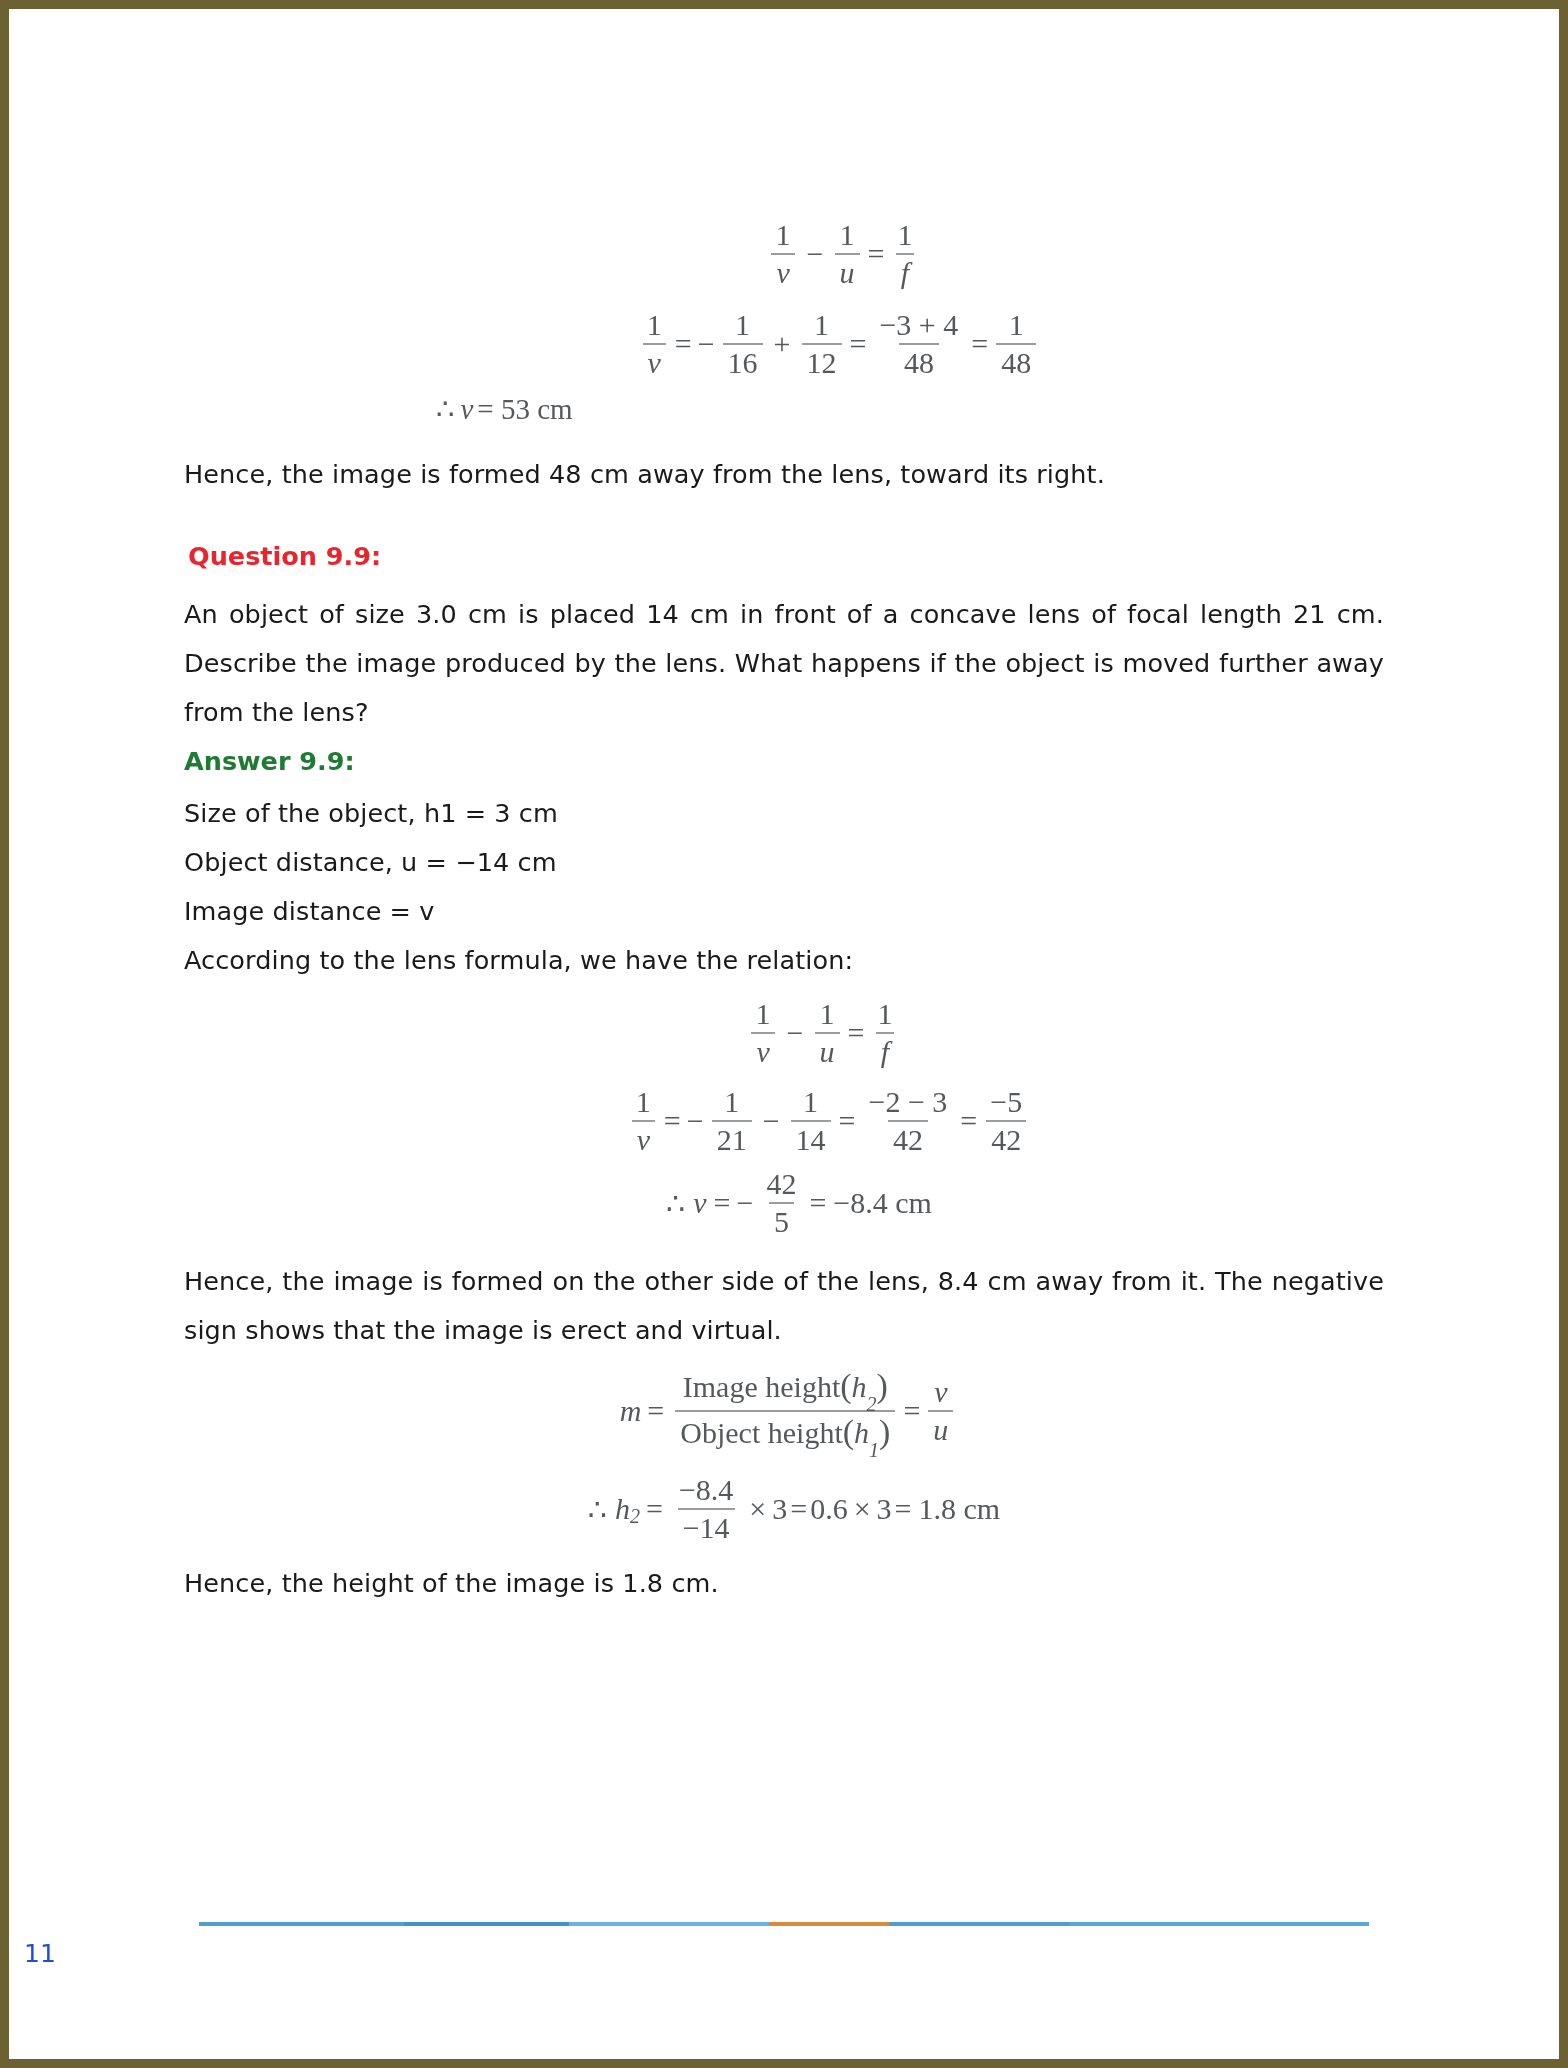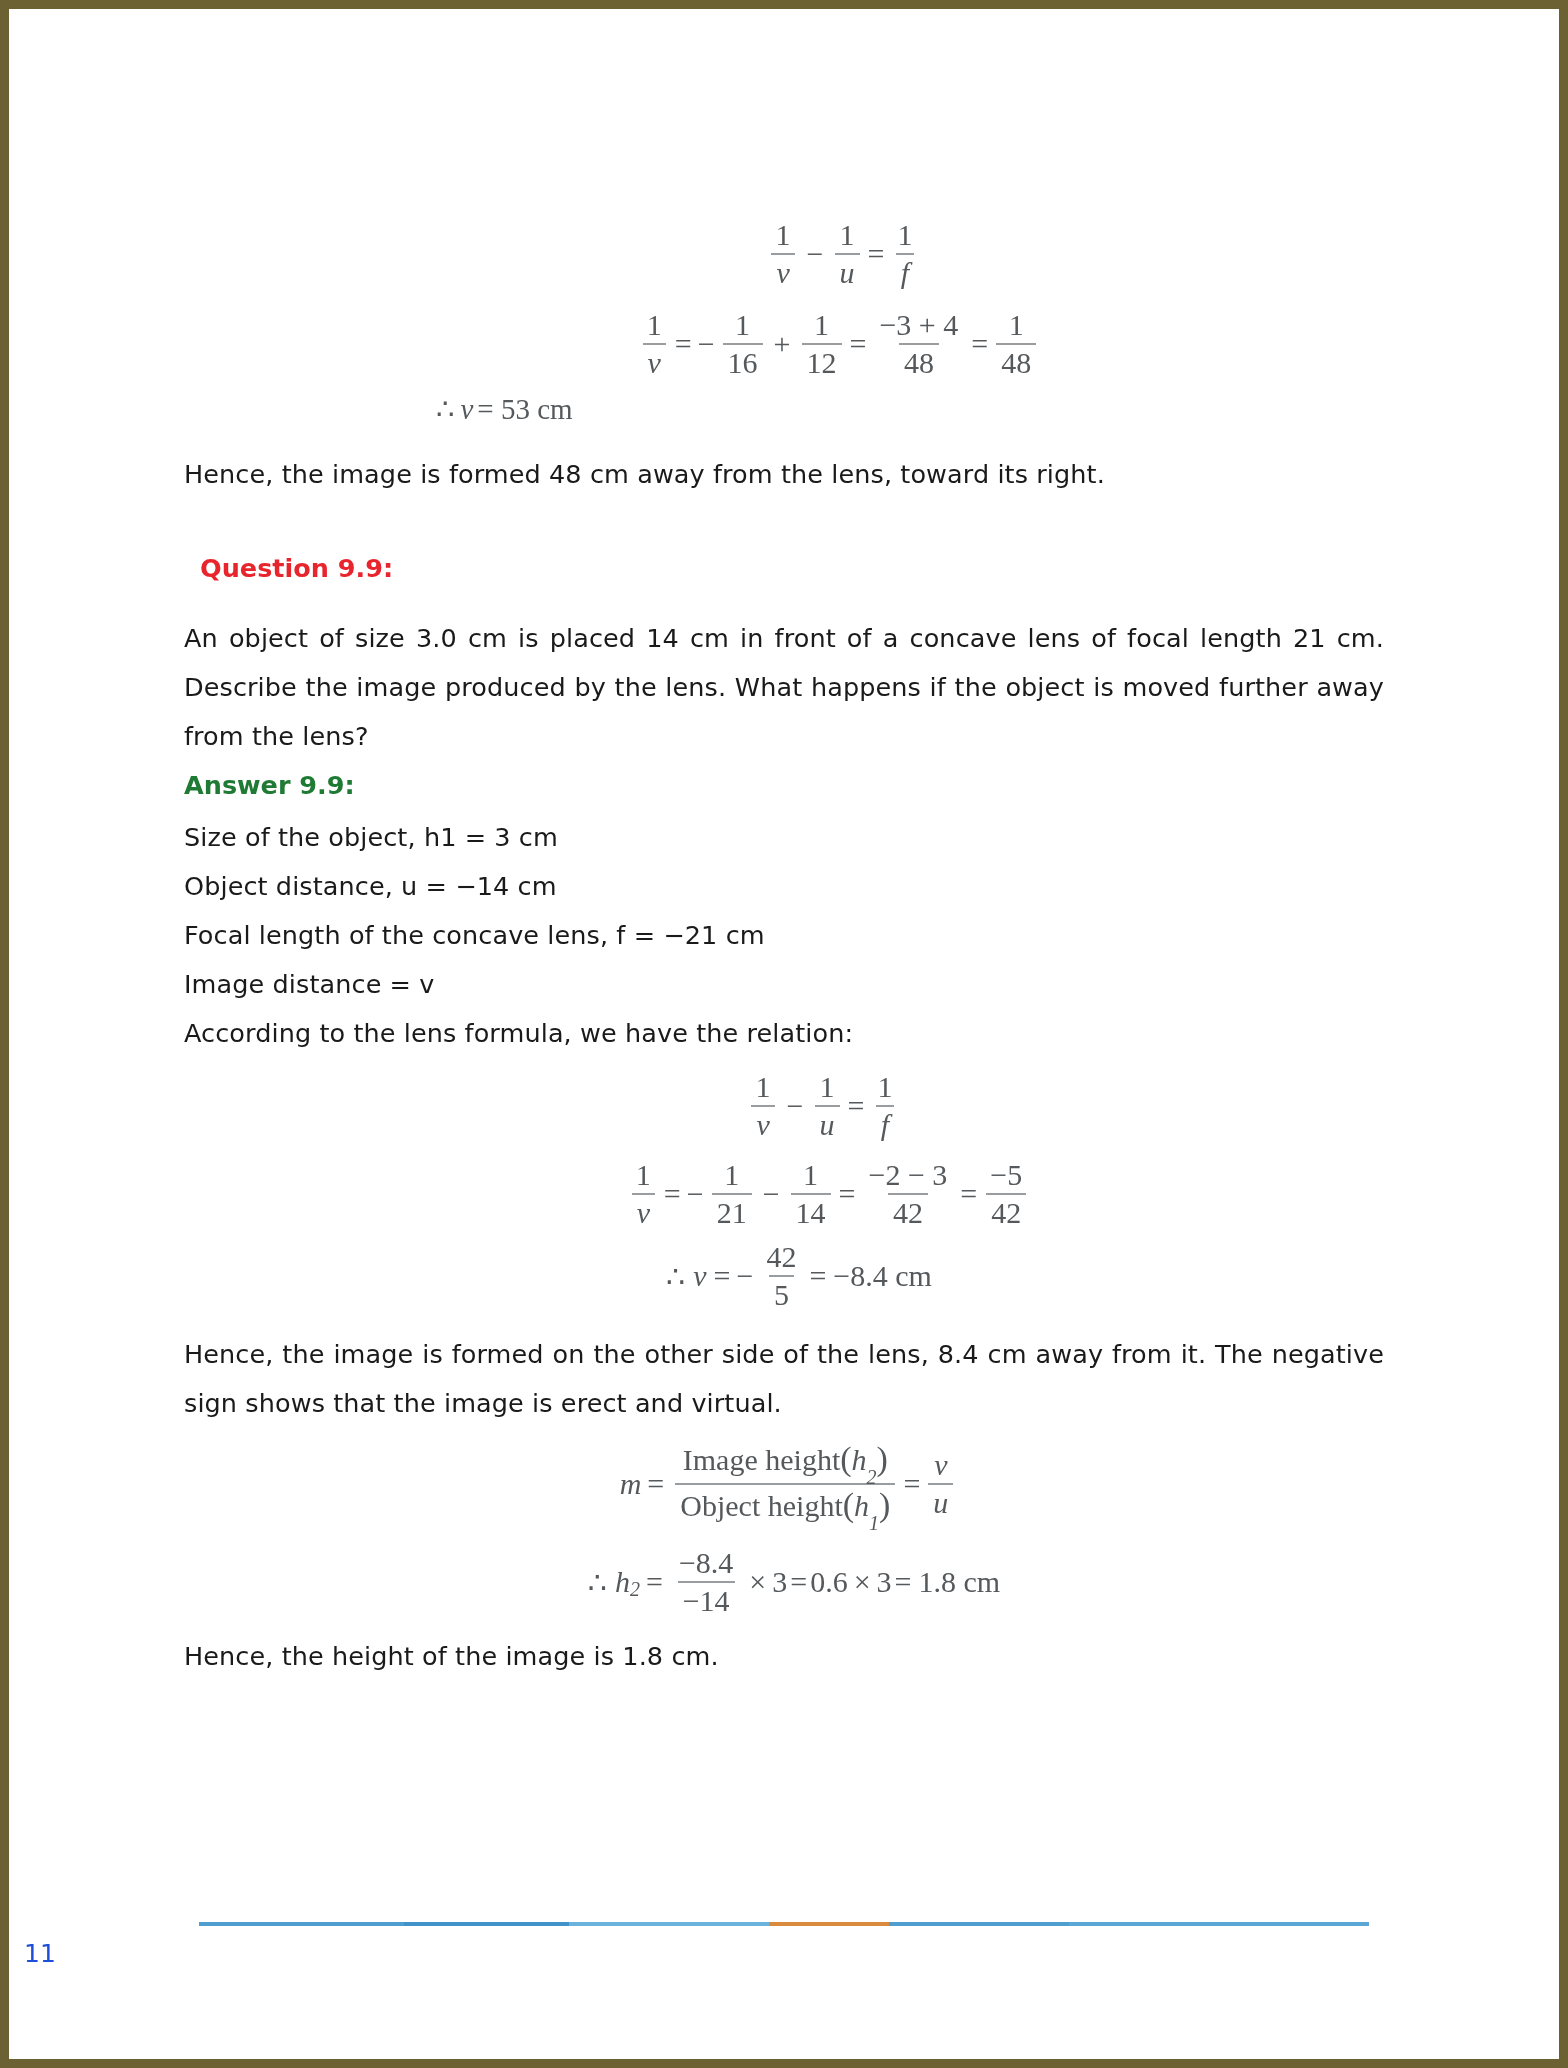--- a/index.html
+++ b/index.html
@@ -61,21 +61,21 @@
     letter-spacing: 0.1px;
   }
   .para.nojust { text-align: left; }
 
   .h-question {
     font-family: "DejaVu Sans", sans-serif;
     font-size: 25.5px;
     font-weight: bold;
     color: #e8252c;
     line-height: 40px;
-    margin: 16px;
+    margin: 4px;
   }
   .h-answer {
     font-family: "DejaVu Sans", sans-serif;
     font-size: 25.5px;
     font-weight: bold;
     color: #1f7a34;
     line-height: 40px;
     margin: 0;
   }
 
@@ -227,21 +227,20 @@
       <div style="height:10px;"></div>
 
       <p class="para">An object of size 3.0 cm is placed 14 cm in front of a concave lens of focal length 21 cm. Describe the image produced by the lens. What happens if the object is moved further away from the lens?</p>
 
       <h3 class="h-answer" style="margin-top:4px;">Answer 9.9:</h3>
 
       <div style="height:8px;"></div>
 
       <p class="para nojust">Size of the object, h1 = 3 cm</p>
       <p class="para nojust">Object distance, u = −14 cm</p>
-      <p class="para nojust">Focal length of the concave lens, f = −21 cm</p>
       <p class="para nojust">Image distance = v</p>
       <p class="para nojust">According to the lens formula, we have the relation:</p>
 
       <div style="height:14px;"></div>
 
       <div class="mathblock math" style="padding-left:80px;">
         <span class="mrow">
           <span class="frac">
             <span class="num">1</span>
             <span class="den it">v</span>

